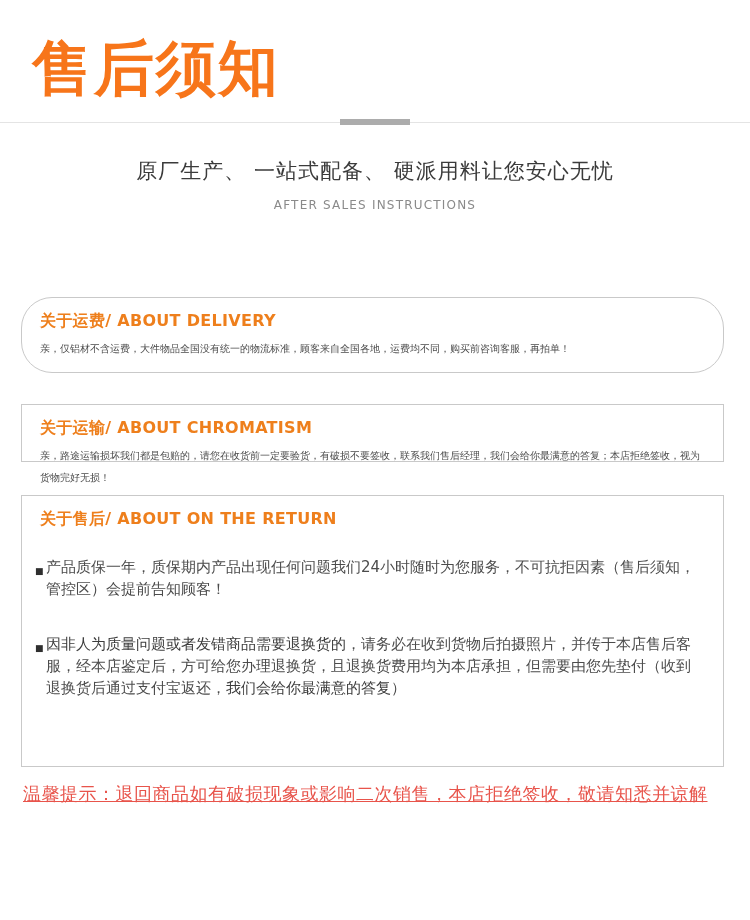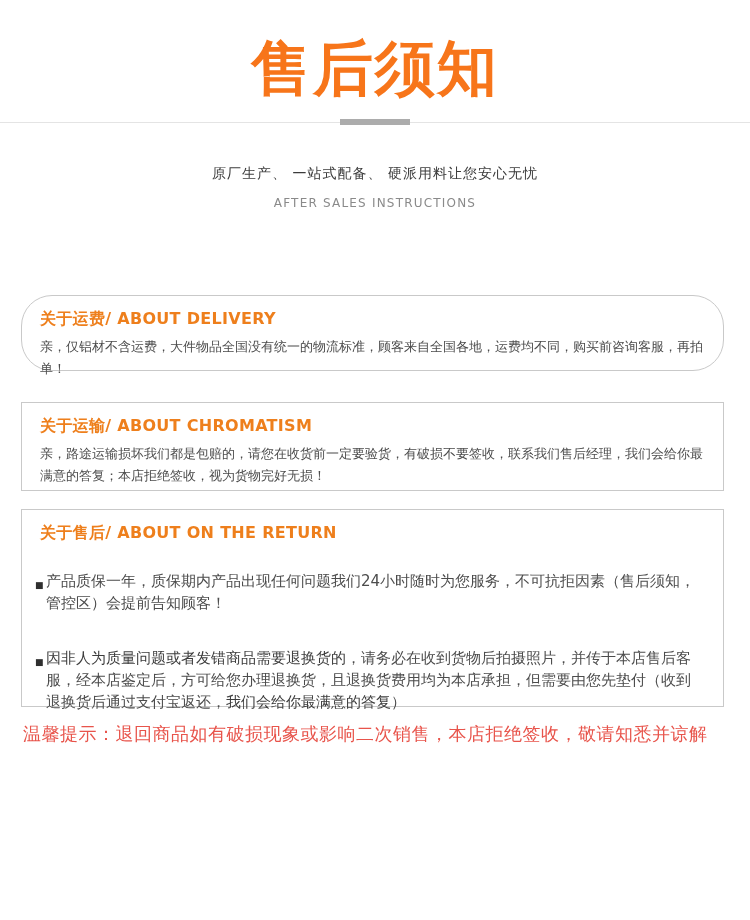--- a/index.html
+++ b/index.html
@@ -1,65 +1,65 @@
 <!DOCTYPE html>
 <html><head>
 <meta charset="utf-8">
 <style>
   html,body{margin:0;padding:0;}
   body{
     width:750px;height:920px;background:#ffffff;
     font-family:"DejaVu Sans","Liberation Sans",sans-serif;
     position:relative;overflow:hidden;
   }
-  .hero{padding-top:32px;text-align:center;}
+  .hero{padding-top:32px;text-align:left;padding-left:32px;}
   .hero-title{
     font-size:60px;line-height:72px;font-weight:bold;
     color:#f7751a;letter-spacing:2px;
   }
   .divider{position:relative;height:7px;margin-top:15px;}
   .divider-line{position:absolute;left:0;right:0;top:3px;height:1px;background:#e4e4e4;}
   .divider-bar{position:absolute;left:340px;top:0;width:70px;height:6px;background:#acacac;}
   .hero-sub{
-    margin-top:39px;text-align:center;font-size:14px;color:#3b3b3b;
+    margin-top:31px;text-align:center;font-size:21px;color:#3b3b3b;
     letter-spacing:1px;
   }
   .hero-sub-en{
     margin-top:13px;text-align:center;font-size:12px;color:#8a8a8a;
     letter-spacing:1.2px;
   }
   .boxes{margin-top:85px;}
   .box{
     box-sizing:border-box;width:703px;margin-left:21px;
     border:1px solid #c9c9c9;background:#ffffff;
     padding:13px 20px 0 18px;
   }
   .box-1{height:76px;margin-bottom:31px;border-radius:31px;}
-  .box-2{height:89px;margin-bottom:18px;}
+  .box-2{height:58px;margin-bottom:33px;}
   .box-3{height:77px;margin-bottom:24px;}
-  .box-4{height:198px;}
+  .box-4{height:272px;}
   .box-heading{
     font-size:16px;font-weight:bold;color:#ee7f1c;
     letter-spacing:0.3px;
   }
   .box-body{
-    margin-top:6px;font-size:13px;line-height:22px;color:#4c4c4c;
+    margin-top:6px;font-size:10px;line-height:22px;color:#4c4c4c;
   }
   .bullet{
     position:relative;margin-left:-5px;padding-left:11px;
     font-size:15px;line-height:22px;color:#4c4c4c;
   }
   .bullet-1{margin-top:26px;}
   .bullet-2{margin-top:33px;}
   .bullet-marker{
     position:absolute;left:0;top:4px;font-size:9px;color:#2f2f2f;
   }
   .seg-bold{font-weight:normal;color:#3c3c3c;}
   .footer-note{
-    margin:15px 0 0 23px;font-size:18px;color:#e8544b;letter-spacing:0.5px;
+    margin:15px 0 0 23px;font-size:18px;color:#e8544b;letter-spacing:0.5px;text-decoration:underline;
   }
 </style>
 </head>
 <body>
 
 <div class="hero">
   <div class="hero-title">售后须知</div>
 </div>
 
 <div class="divider">

